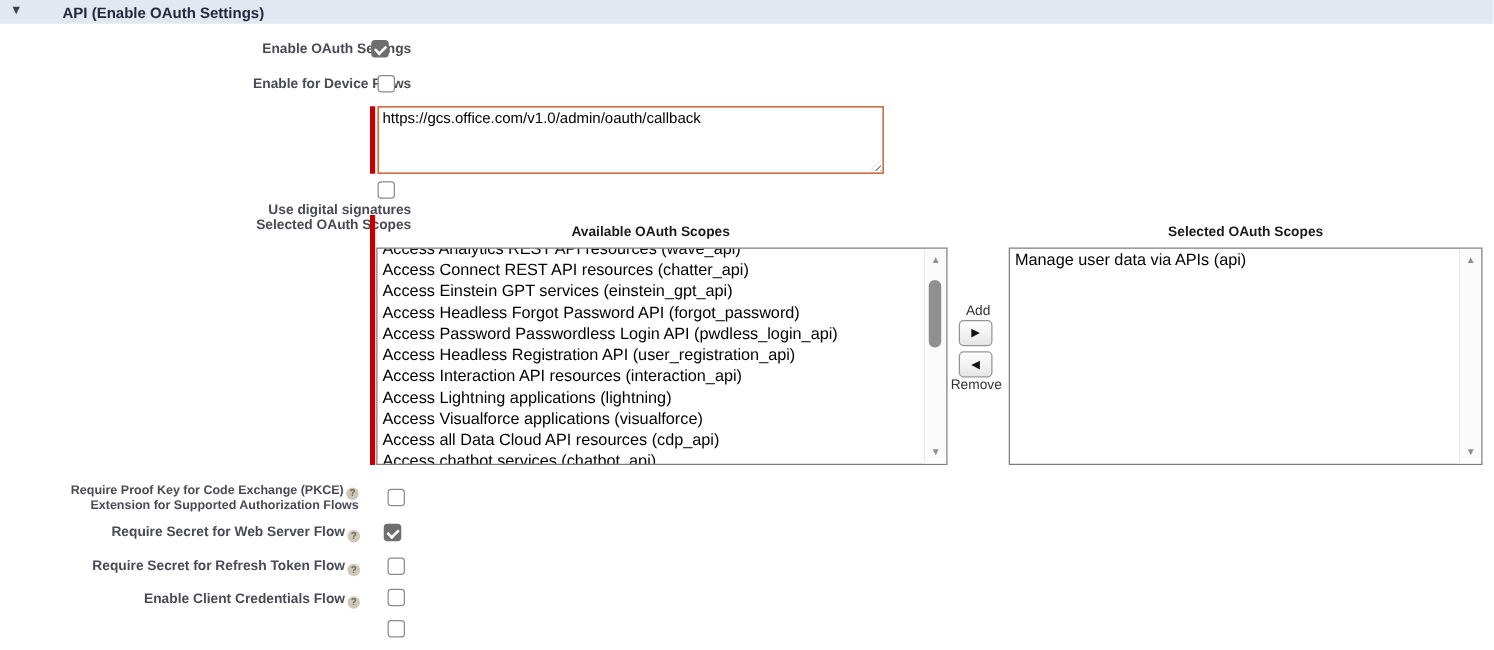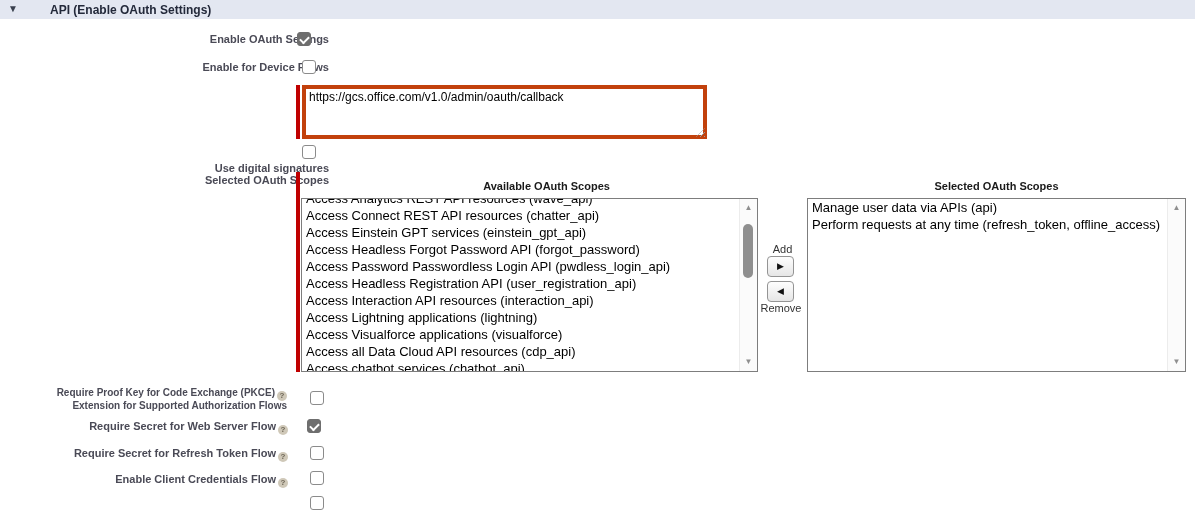--- a/index.html
+++ b/index.html
@@ -29,21 +29,21 @@
     content:''; position:absolute; left:2px; top:3px; width:7px; height:4px;
     border-left:2px solid #fff; border-bottom:2px solid #fff; transform:rotate(-45deg);
   }
 
   
   .reqbar { position:absolute; width:4px; background:#c00000; }
 
   
   .cb-url {
     position:absolute; left:302px; top:85px; width:405px; height:54px; box-sizing:border-box;
-    border:4px solid #c2410c; background:#fff; font-family:"Liberation Sans",sans-serif;
+    border:1px solid #c2410c; background:#fff; font-family:"Liberation Sans",sans-serif;
     font-size:12px; color:#000; padding:1px 3px; resize:none; overflow:hidden; outline:none;
   }
   .resize-grip {
     position:absolute; left:696px; top:128px; width:9px; height:9px;
     background:repeating-linear-gradient(-45deg, #9a9a9a 0 1px, transparent 1px 3px);
     clip-path:polygon(100% 0, 100% 100%, 0 100%); cursor:nwse-resize;
   }
 
   
   .list-header { position:absolute; font-size:11px; font-weight:bold; color:#1a1a1a; text-align:center; }
@@ -83,21 +83,21 @@
   <div class="reqbar" style="left:296px; top:85px; height:54px"></div>
   <textarea class="cb-url" spellcheck="false" style="">https://gcs.office.com/v1.0/admin/oauth/callback</textarea>
   <div class="resize-grip"></div>
 
   <div class="lbl w281" style="top:162px">Use digital signatures</div>
   <span class="cb" style="left:302px; top:145px"></span>
 
   <div class="lbl w281" style="top:174px">Selected OAuth Scopes</div>
   <div class="reqbar" style="left:296px; top:172px; height:200px"></div>
 
-  <div class="list-header" style="left:318px; top:180px; width:457px">Available OAuth Scopes</div>
+  <div class="list-header" style="left:292px; top:180px; width:457px">Available OAuth Scopes</div>
   <div class="list-header" style="left:807px; top:180px; width:379px">Selected OAuth Scopes</div>
 
   <div class="listbox" style="left:301px; top:198px; width:457px; height:174px">
     <div class="items" style="margin-top:-9px">
         <div class="scope-item">Access Analytics REST API resources (wave_api)</div>
         <div class="scope-item">Access Connect REST API resources (chatter_api)</div>
         <div class="scope-item">Access Einstein GPT services (einstein_gpt_api)</div>
         <div class="scope-item">Access Headless Forgot Password API (forgot_password)</div>
         <div class="scope-item">Access Password Passwordless Login API (pwdless_login_api)</div>
         <div class="scope-item">Access Headless Registration API (user_registration_api)</div>
@@ -119,21 +119,20 @@
     <span>▶</span>
   </div>
   <div class="movebtn" style="left:767px; top:281px">
     <span>◀</span>
   </div>
   <div class="mid-label" style="left:750px; top:302px; width:62px">Remove</div>
 
   <div class="listbox" style="left:807px; top:198px; width:379px; height:174px">
     <div class="items">
         <div class="scope-item">Manage user data via APIs (api)</div>
-        <div class="scope-item">Perform requests at any time (refresh_token, offline_access)</div>
       </div>
     <div class="sbar">
       <div class="sarrow up">▲</div>
       <div class="sarrow down">▼</div>
     </div>
   </div>
 
   <div class="pkce-lbl" style="top:388px">
     <div><span>Require Proof Key for Code Exchange (PKCE)</span><span class="help">?</span></div>
     <div>Extension for Supported Authorization Flows</div>

